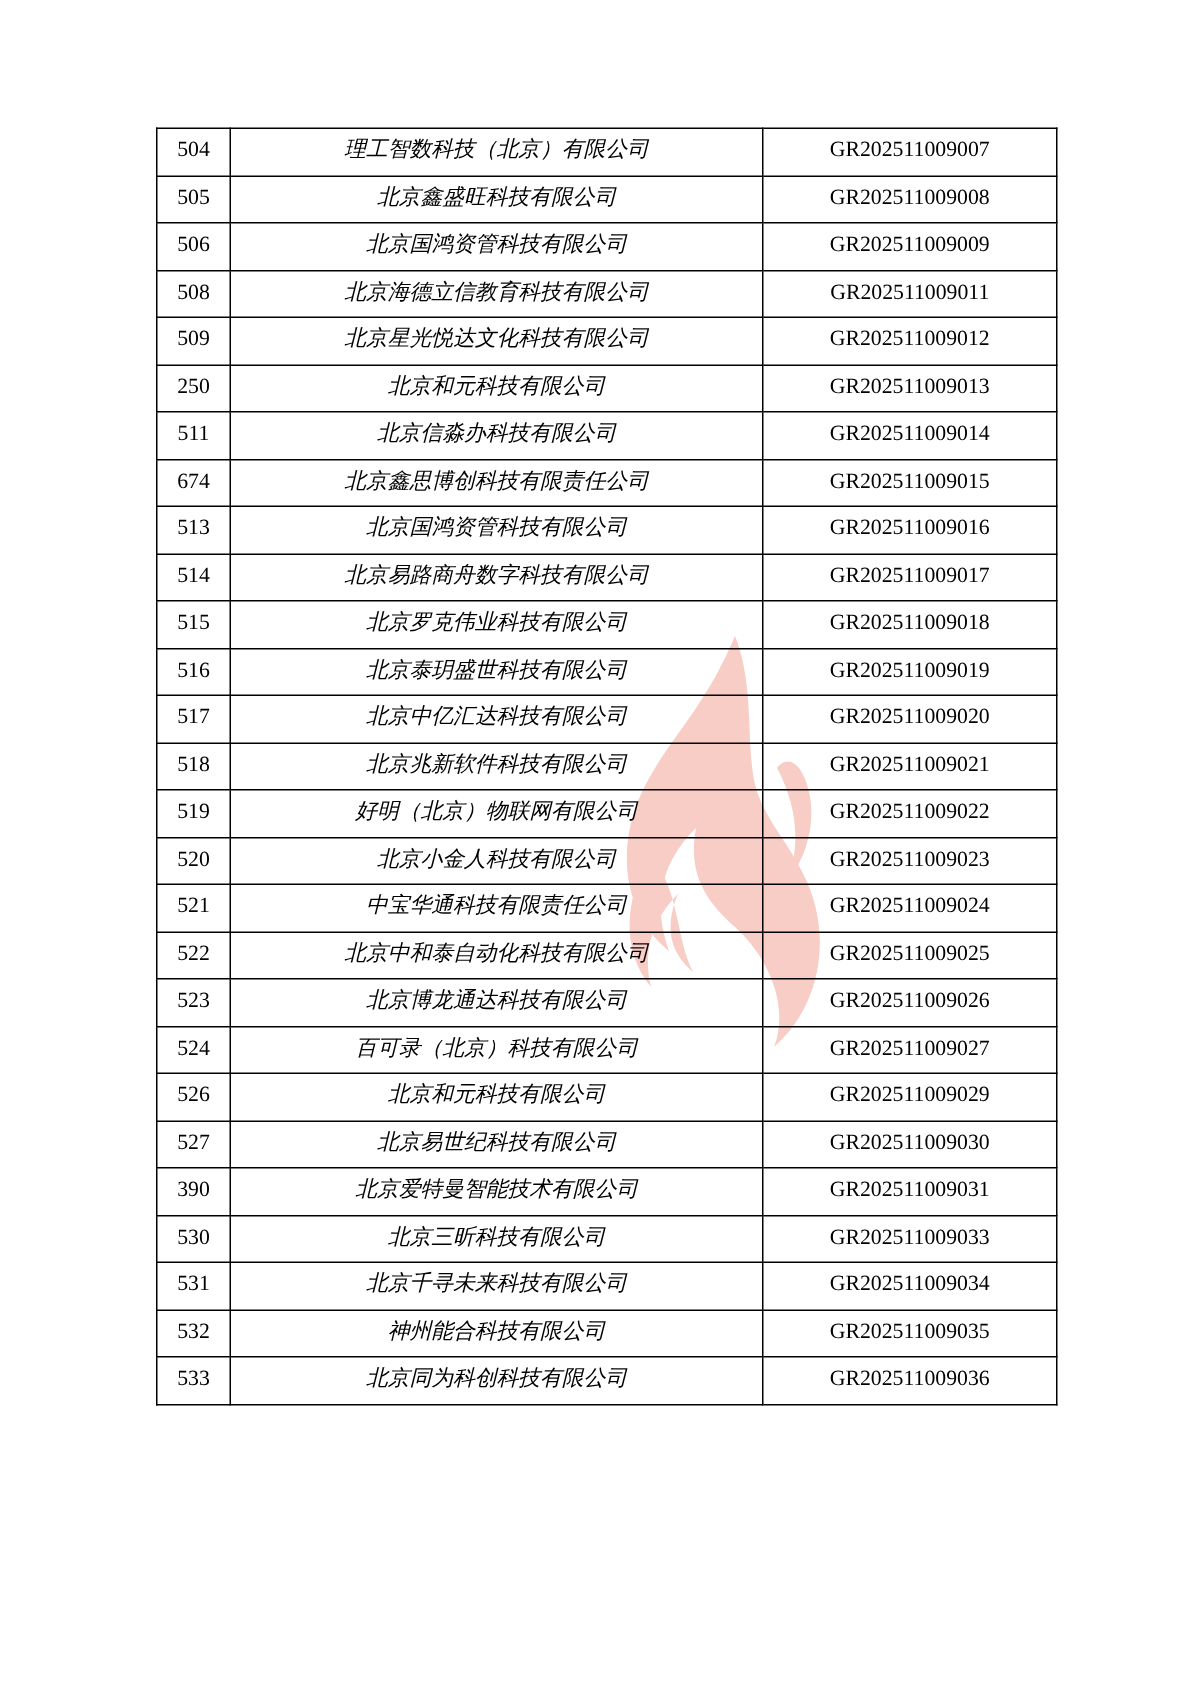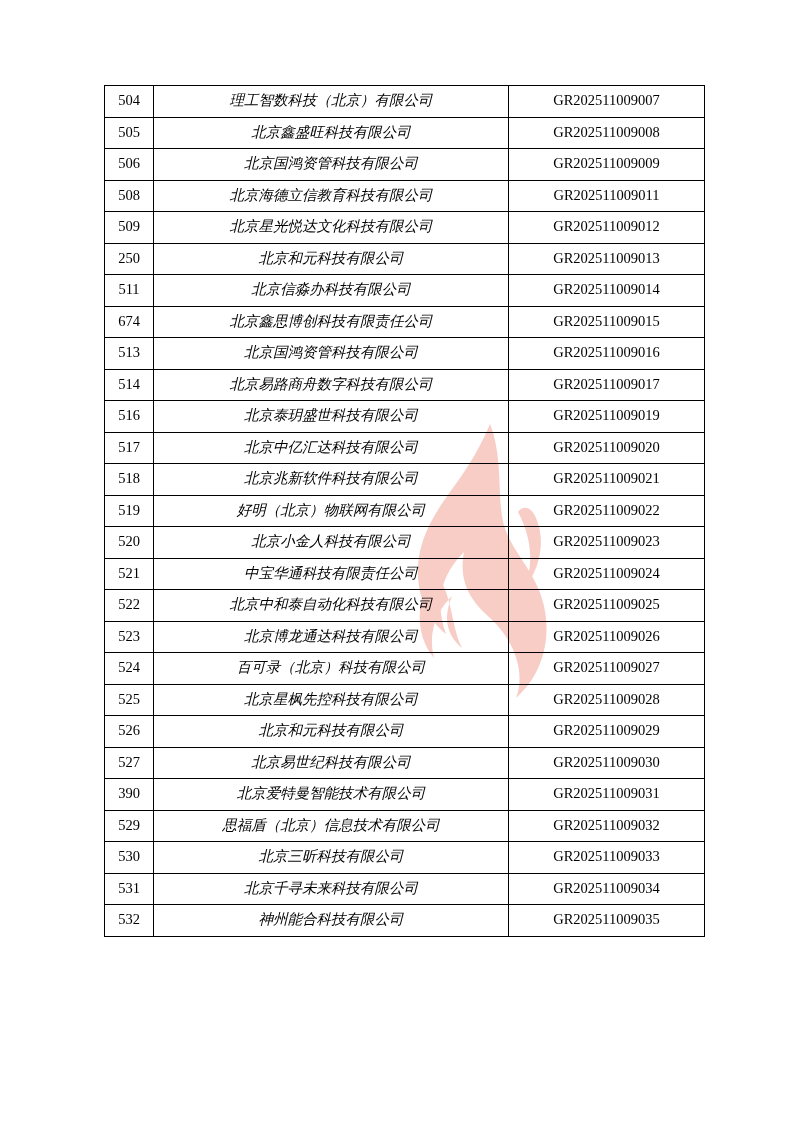--- a/index.html
+++ b/index.html
@@ -132,20 +132,25 @@
         <td class="col-index">513</td>
         <td class="col-name">北京国鸿资管科技有限公司</td>
         <td class="col-code">GR202511009016</td>
       </tr>
       <tr>
         <td class="col-index">514</td>
         <td class="col-name">北京易路商舟数字科技有限公司</td>
         <td class="col-code">GR202511009017</td>
       </tr>
       <tr>
+        <td class="col-index">515</td>
+        <td class="col-name">北京罗克伟业科技有限公司</td>
+        <td class="col-code">GR202511009018</td>
+      </tr>
+      <tr>
         <td class="col-index">516</td>
         <td class="col-name">北京泰玥盛世科技有限公司</td>
         <td class="col-code">GR202511009019</td>
       </tr>
       <tr>
         <td class="col-index">517</td>
         <td class="col-name">北京中亿汇达科技有限公司</td>
         <td class="col-code">GR202511009020</td>
       </tr>
       <tr>
@@ -177,55 +182,50 @@
         <td class="col-index">523</td>
         <td class="col-name">北京博龙通达科技有限公司</td>
         <td class="col-code">GR202511009026</td>
       </tr>
       <tr>
         <td class="col-index">524</td>
         <td class="col-name">百可录（北京）科技有限公司</td>
         <td class="col-code">GR202511009027</td>
       </tr>
       <tr>
-        <td class="col-index">525</td>
-        <td class="col-name">北京星枫先控科技有限公司</td>
-        <td class="col-code">GR202511009028</td>
-      </tr>
-      <tr>
         <td class="col-index">526</td>
         <td class="col-name">北京和元科技有限公司</td>
         <td class="col-code">GR202511009029</td>
       </tr>
       <tr>
         <td class="col-index">527</td>
         <td class="col-name">北京易世纪科技有限公司</td>
         <td class="col-code">GR202511009030</td>
       </tr>
       <tr>
         <td class="col-index">390</td>
         <td class="col-name">北京爱特曼智能技术有限公司</td>
         <td class="col-code">GR202511009031</td>
       </tr>
       <tr>
-        <td class="col-index">529</td>
-        <td class="col-name">思福盾（北京）信息技术有限公司</td>
-        <td class="col-code">GR202511009032</td>
-      </tr>
-      <tr>
         <td class="col-index">530</td>
         <td class="col-name">北京三昕科技有限公司</td>
         <td class="col-code">GR202511009033</td>
       </tr>
       <tr>
         <td class="col-index">531</td>
         <td class="col-name">北京千寻未来科技有限公司</td>
         <td class="col-code">GR202511009034</td>
       </tr>
       <tr>
         <td class="col-index">532</td>
         <td class="col-name">神州能合科技有限公司</td>
         <td class="col-code">GR202511009035</td>
       </tr>
+      <tr>
+        <td class="col-index">533</td>
+        <td class="col-name">北京同为科创科技有限公司</td>
+        <td class="col-code">GR202511009036</td>
+      </tr>
     </tbody>
   </table>
 
 </div>
 
 </body></html>

